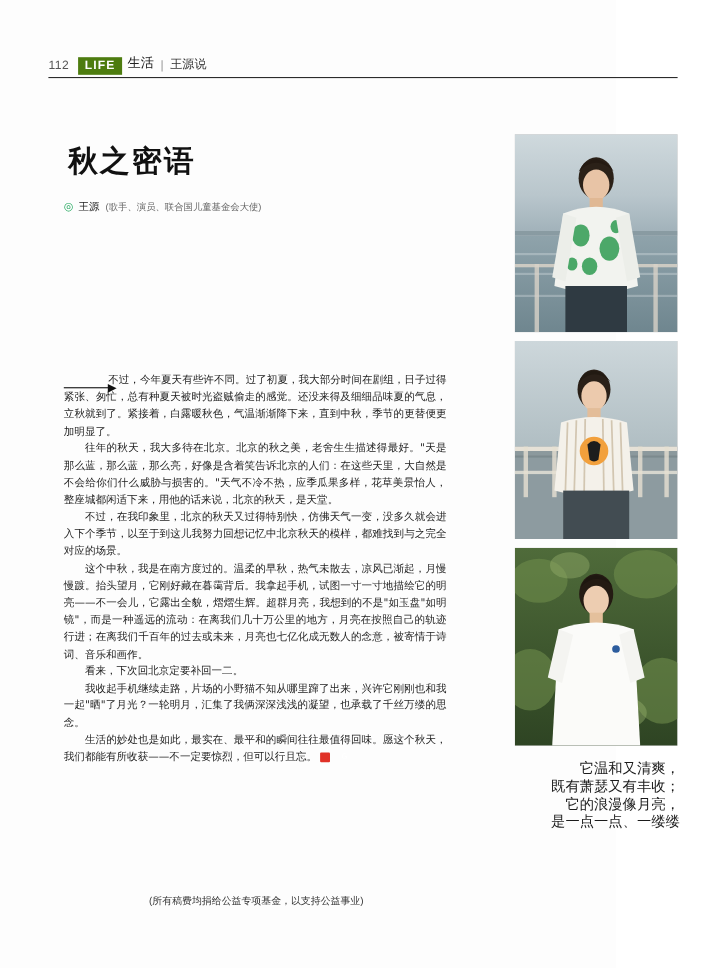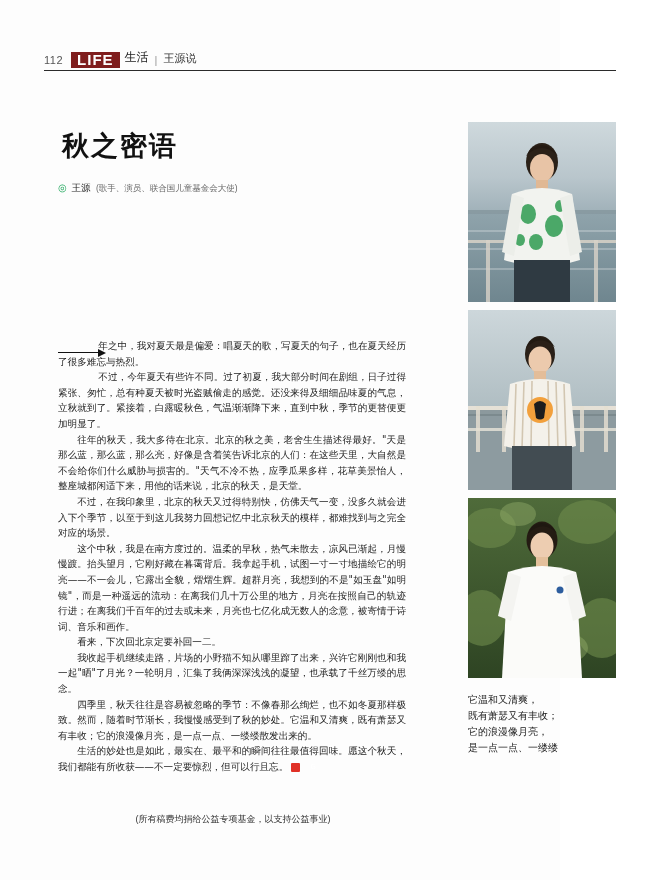--- a/index.html
+++ b/index.html
@@ -33,23 +33,23 @@
     align-items: flex-end;
   }
   .folio {
     font-size: 11px;
     color: #555;
     margin-right: 8px;
     letter-spacing: 0.5px;
     padding-bottom: 2px;
   }
   .life-badge {
-    background: #7f1d1d;
+    background: #4d7c0f;
     color: #ffffff;
-    font-size: 15px;
+    font-size: 11px;
     font-weight: bold;
     letter-spacing: 1px;
     padding: 2px 6px 2px 6px;
     line-height: 12px;
     margin-right: 5px;
   }
   .sec-cn {
     font-size: 12px;
     color: #222;
     padding-bottom: 2px;
@@ -188,24 +188,25 @@
   #photo-2 { left: 468px; top: 310px;  width: 148px; height: 180px; }
   #photo-3 { left: 468px; top: 498px;  width: 148px; height: 180px; }
 
   
   .pullquote {
     position: absolute;
     left: 468px;
     top: 692px;
     width: 150px;
     height: 118px;
-    font-size: 10px;
+    font-size: 13px;
     line-height: 16px;
     color: #1b1b1b;
     font-family: "DejaVu Sans", "Liberation Sans", sans-serif;
+    text-align: right;
     direction: ltr;
   }
   .pullquote .line {
     display: block;
     white-space: nowrap;
   }
 </style>
 </head>
 <body>
 
@@ -226,28 +227,26 @@
     <span class="name">王源</span>
     <span class="role">(歌手、演员、联合国儿童基金会大使)</span>
   </div>
 
   <div class="arrow-lead">
     <div class="bar"></div>
     <div class="head"></div>
   </div>
 
   <div class="body-col">
-    <p class="first">年之中，我对夏天最是偏爱：唱夏天的歌，写夏天的句子，也在夏天经历了很多难忘与热烈。</p>
     <p class="second">不过，今年夏天有些许不同。过了初夏，我大部分时间在剧组，日子过得紧张、匆忙，总有种夏天被时光盗贼偷走的感觉。还没来得及细细品味夏的气息，立秋就到了。紧接着，白露暖秋色，气温渐渐降下来，直到中秋，季节的更替便更加明显了。</p>
     <p>往年的秋天，我大多待在北京。北京的秋之美，老舍生生描述得最好。"天是那么蓝，那么蓝，那么亮，好像是含着笑告诉北京的人们：在这些天里，大自然是不会给你们什么威胁与损害的。"天气不冷不热，应季瓜果多样，花草美景怡人，整座城都闲适下来，用他的话来说，北京的秋天，是天堂。</p>
     <p>不过，在我印象里，北京的秋天又过得特别快，仿佛天气一变，没多久就会进入下个季节，以至于到这儿我努力回想记忆中北京秋天的模样，都难找到与之完全对应的场景。</p>
     <p>这个中秋，我是在南方度过的。温柔的早秋，热气未散去，凉风已渐起，月慢慢踱。抬头望月，它刚好藏在暮霭背后。我拿起手机，试图一寸一寸地描绘它的明亮——不一会儿，它露出全貌，熠熠生辉。超群月亮，我想到的不是"如玉盘"如明镜"，而是一种遥远的流动：在离我们几十万公里的地方，月亮在按照自己的轨迹行进；在离我们千百年的过去或未来，月亮也七亿化成无数人的念意，被寄情于诗词、音乐和画作。</p>
     <p>看来，下次回北京定要补回一二。</p>
     <p>我收起手机继续走路，片场的小野猫不知从哪里蹿了出来，兴许它刚刚也和我一起"晒"了月光？一轮明月，汇集了我俩深深浅浅的凝望，也承载了千丝万缕的思念。</p>
-    <p>四季里，秋天往往是容易被忽略的季节：不像春那么绚烂，也不如冬夏那样极致。然而，随着时节渐长，我慢慢感受到了秋的妙处。它温和又清爽，既有萧瑟又有丰收；它的浪漫像月亮，是一点一点、一缕缕散发出来的。</p>
     <p><span>生活的妙处也是如此，最实在、最平和的瞬间往往最值得回味。愿这个秋天，我们都能有所收获——不一定要惊烈，但可以行且忘。</span><span class="end-mark">G</span></p>
   </div>
 
   <div class="footnote">(所有稿费均捐给公益专项基金，以支持公益事业)</div>
 
   <div class="photo" id="photo-1">
     <svg width="148" height="180" viewBox="0 0 148 180" preserveAspectRatio="none">
       <defs>
         <linearGradient id="sky1" x1="0" y1="0" x2="0" y2="1">
           <stop offset="0%" stop-color="#cfd9dd"></stop>

